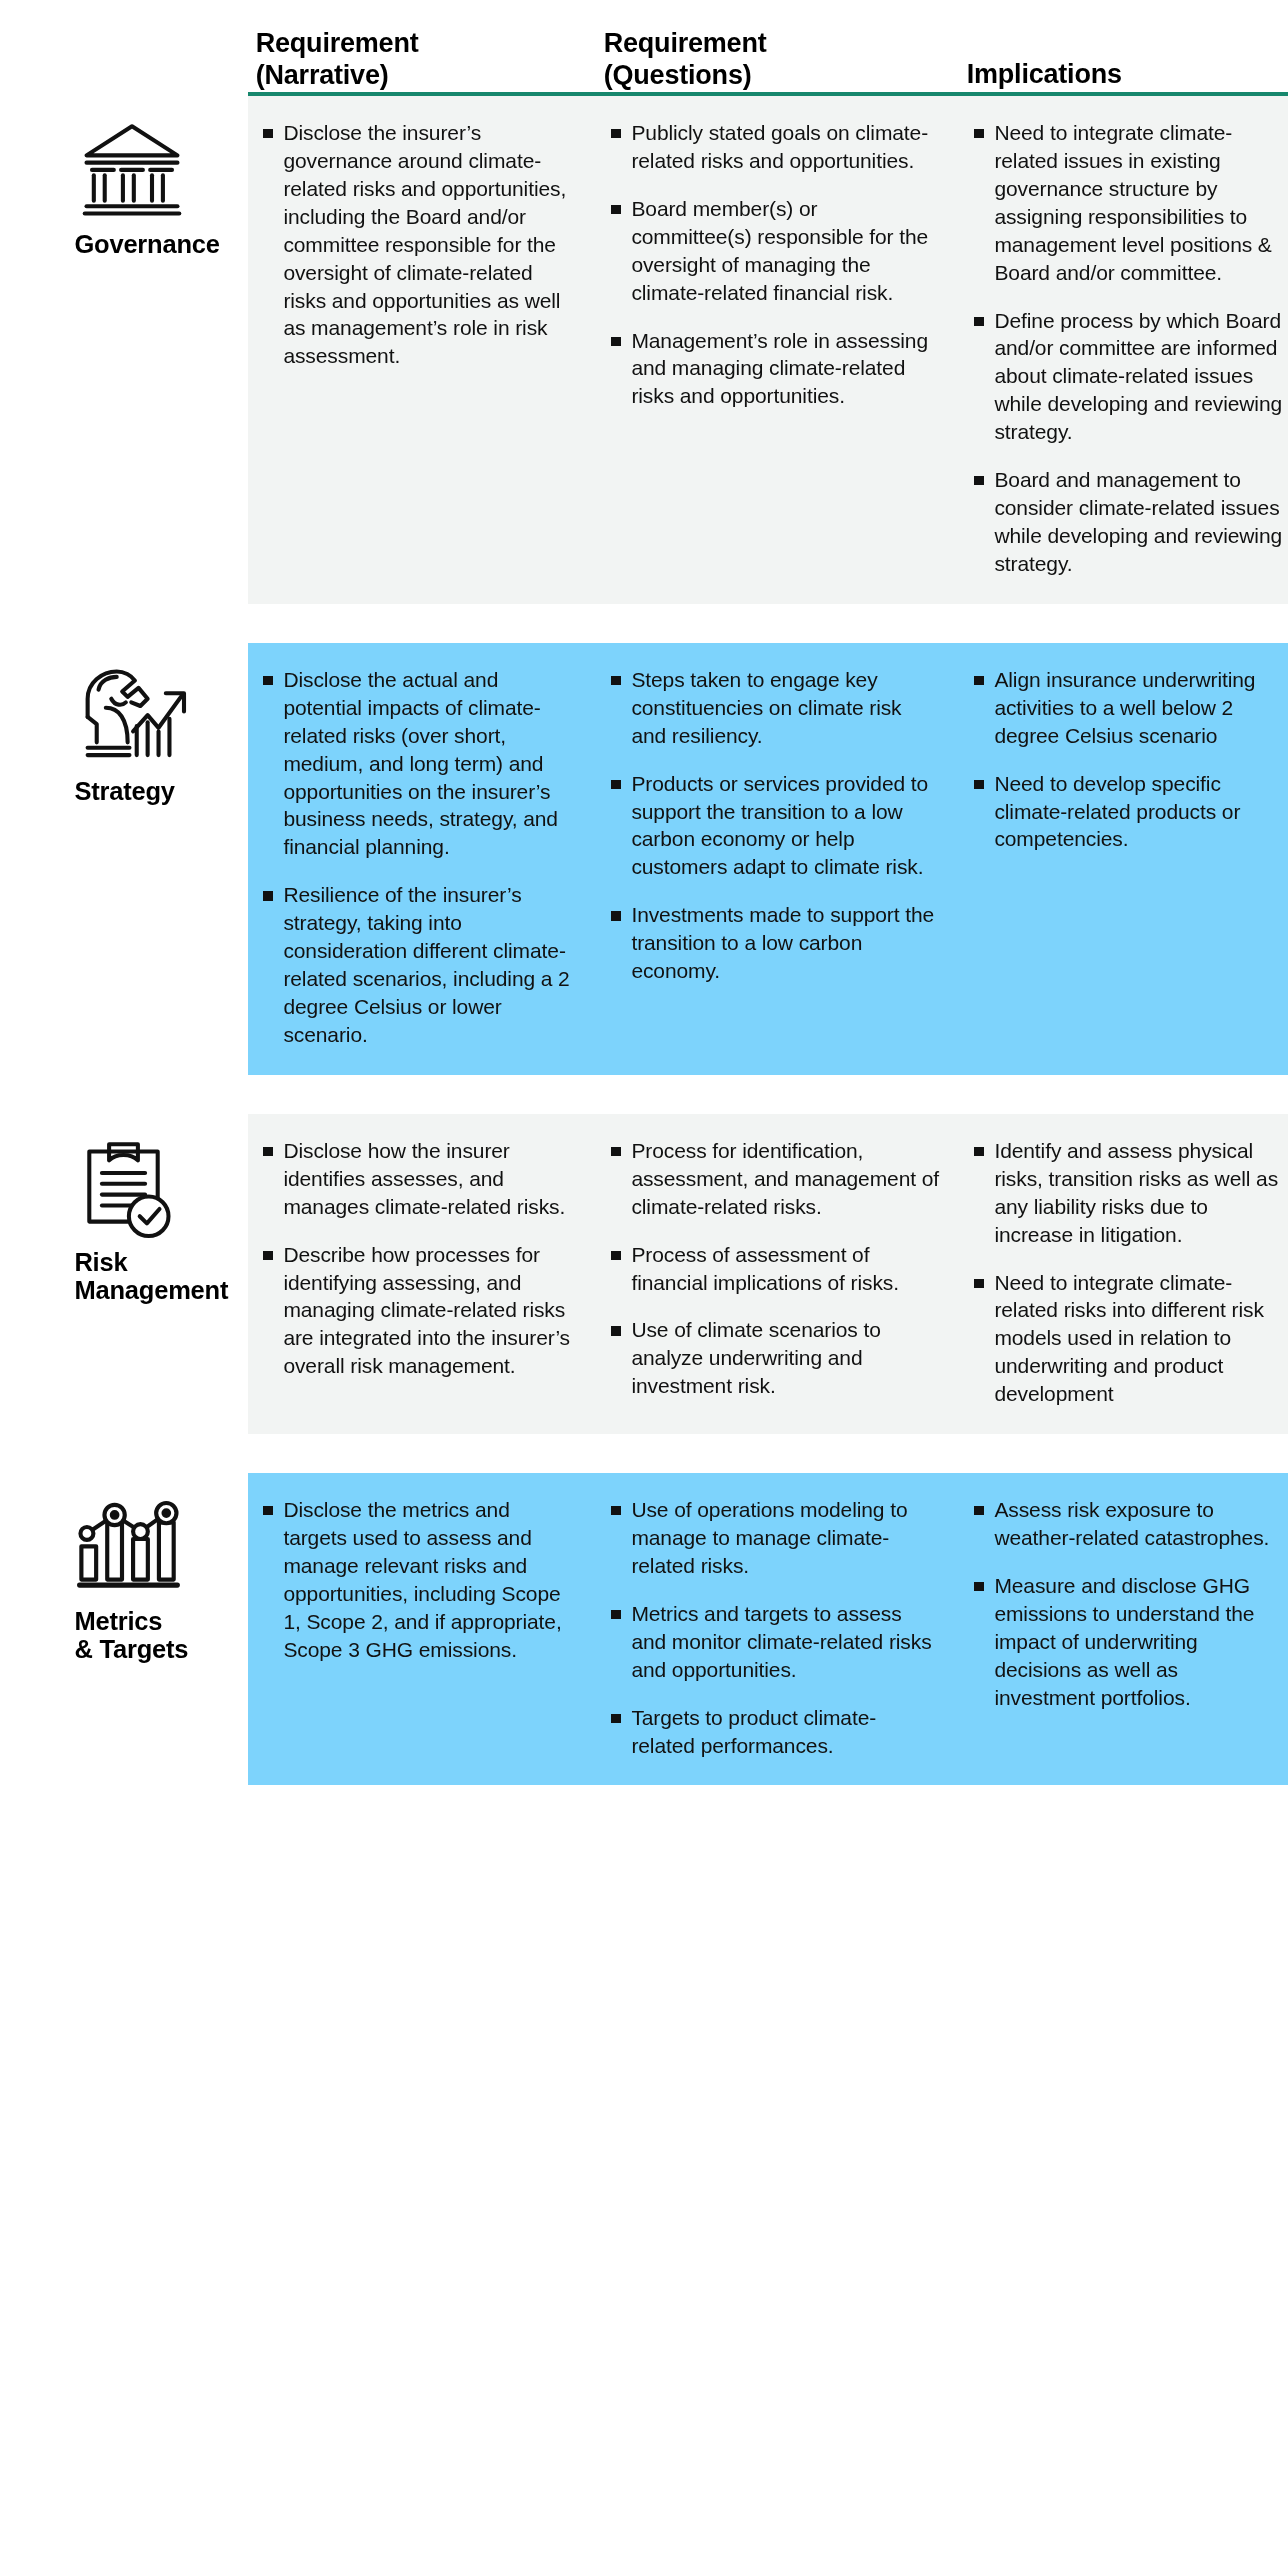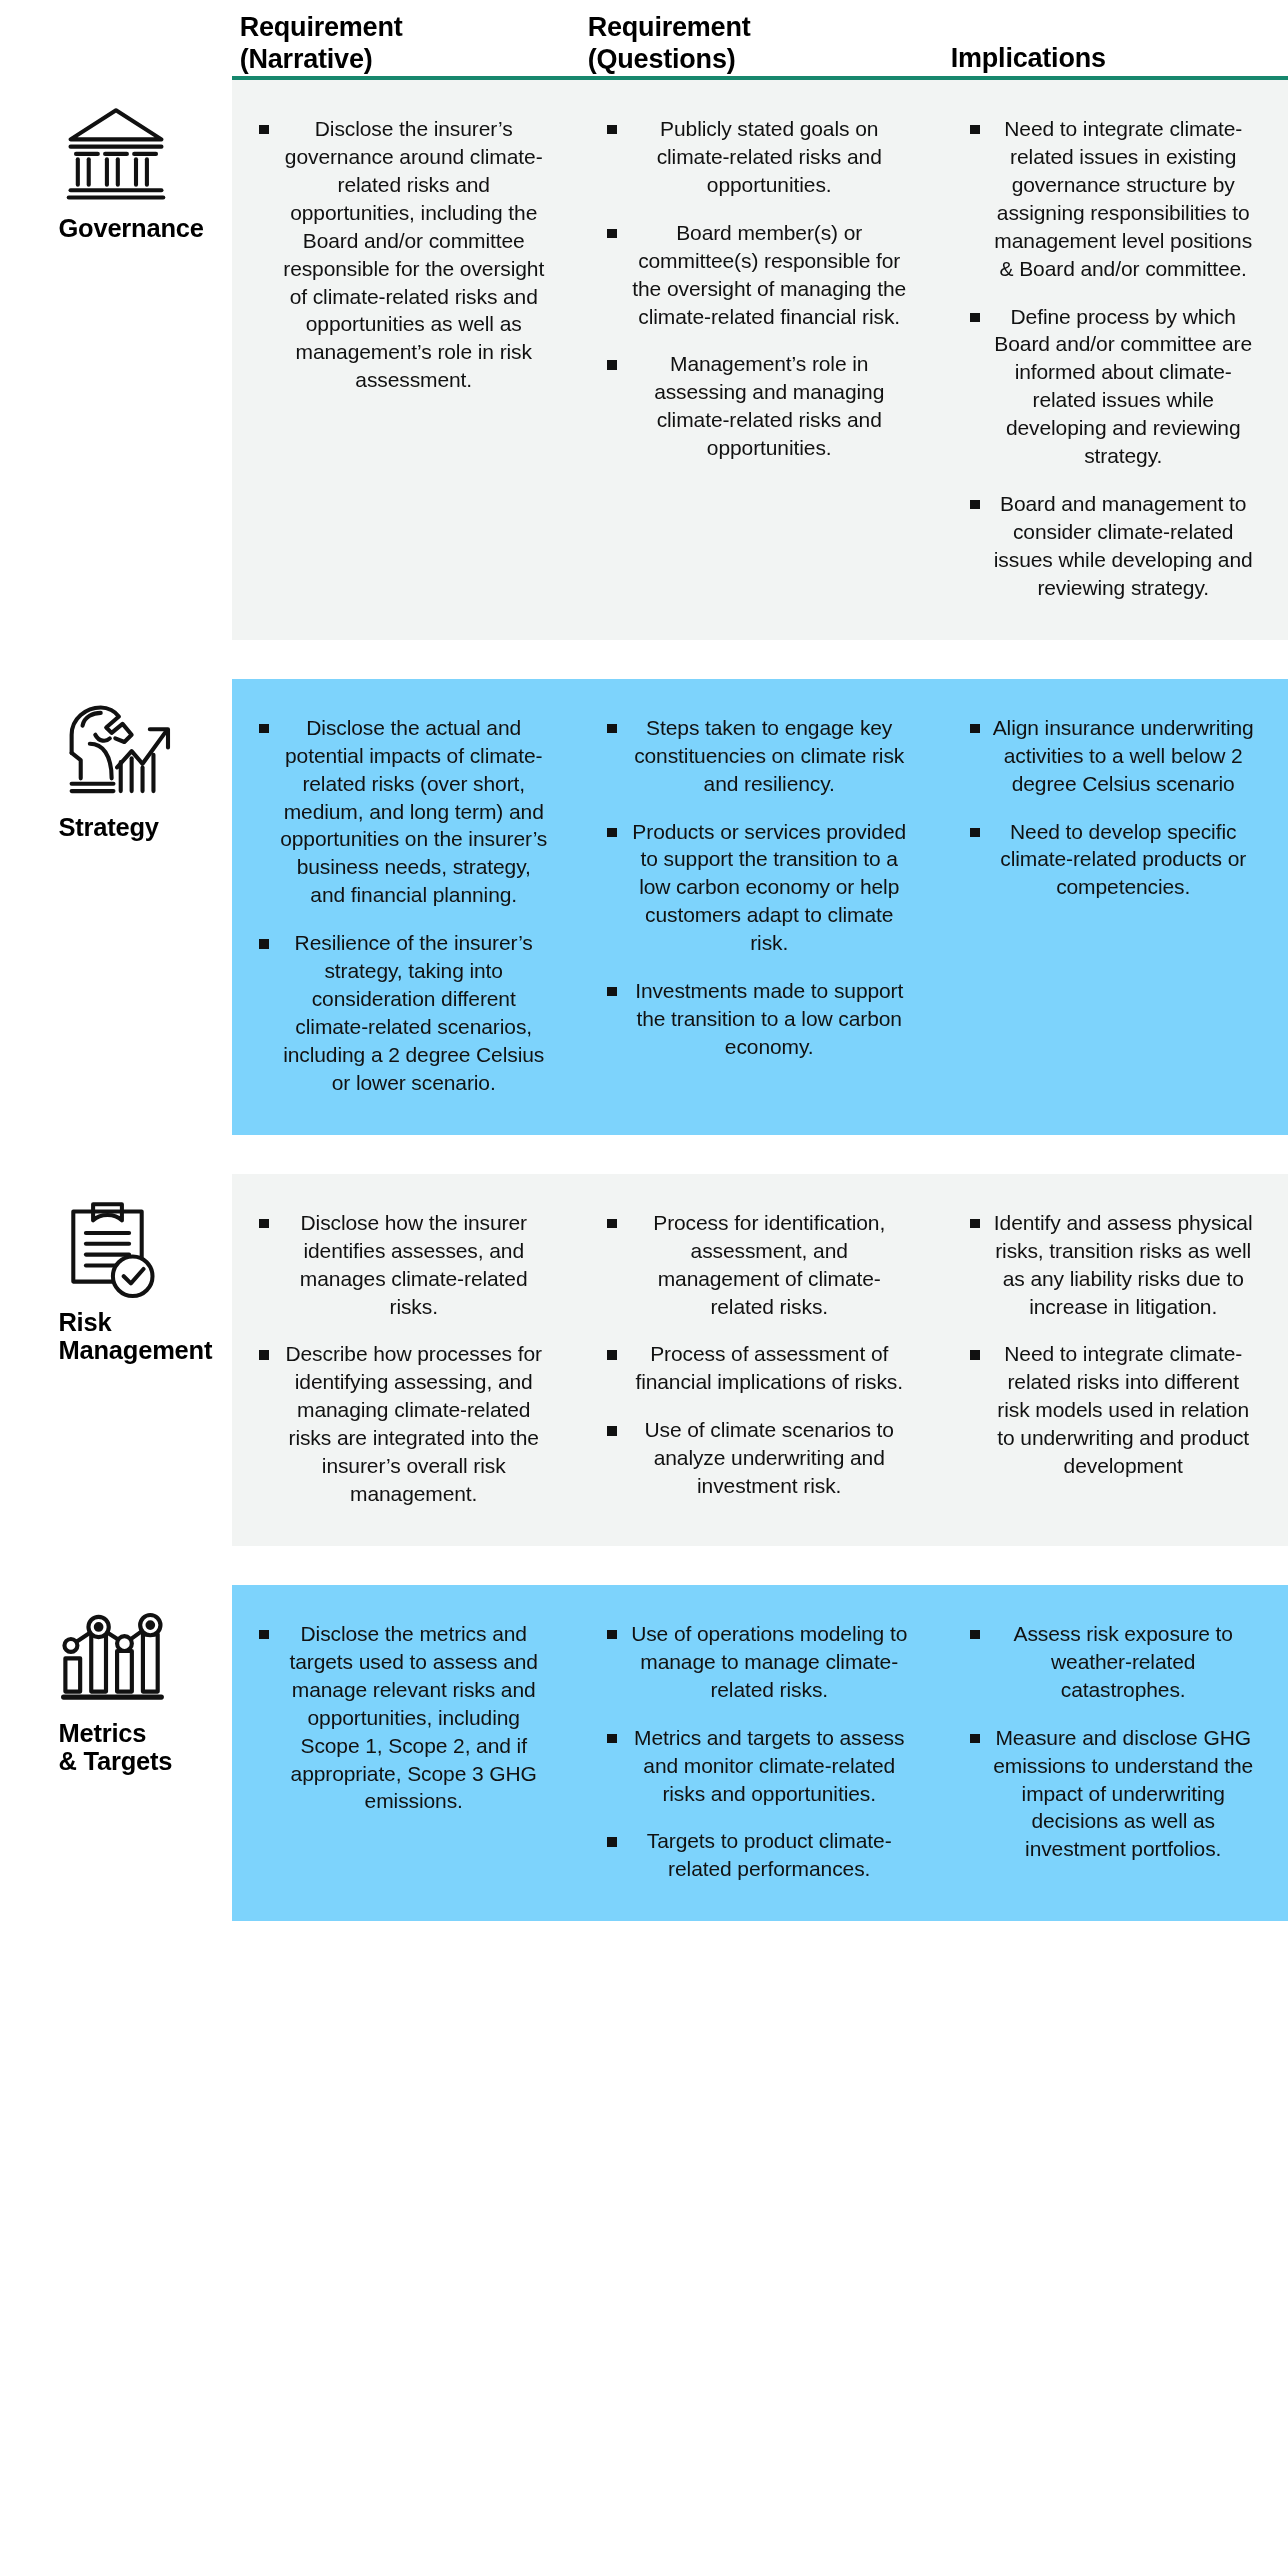--- a/index.html
+++ b/index.html
@@ -12,21 +12,21 @@
     min-height: 2576px;
     font-family: "Liberation Sans", sans-serif;
     color: #111111;
     -webkit-font-smoothing: antialiased;
   }
 
   .sheet {
     position: relative;
     width: 1288px;
     min-height: 2576px;
-    padding: 0;
+    padding: 16px;
   }
 
   
   .header-row {
     display: grid;
     grid-template-columns: 232px 348px 363px 345px;
     align-items: start;
     padding-top: 12.4px;
   }
   .header-spacer { }
@@ -81,23 +81,22 @@
     letter-spacing: -0.2px;
     color: #000000;
     white-space: pre-line;
   }
 
   .cell {
     padding: 23px 20px 26px 12.4px;
   }
   ul.bullets {
     list-style: none;
-    margin: 12px;
+    margin: 0;
     padding: 0;
-    text-align: center;
   }
   ul.bullets li {
     position: relative;
     padding-left: 23px;
     margin-bottom: 20px;
     font-size: 21px;
     line-height: 1.33;
     letter-spacing: -0.1px;
     color: #111111;
   }

